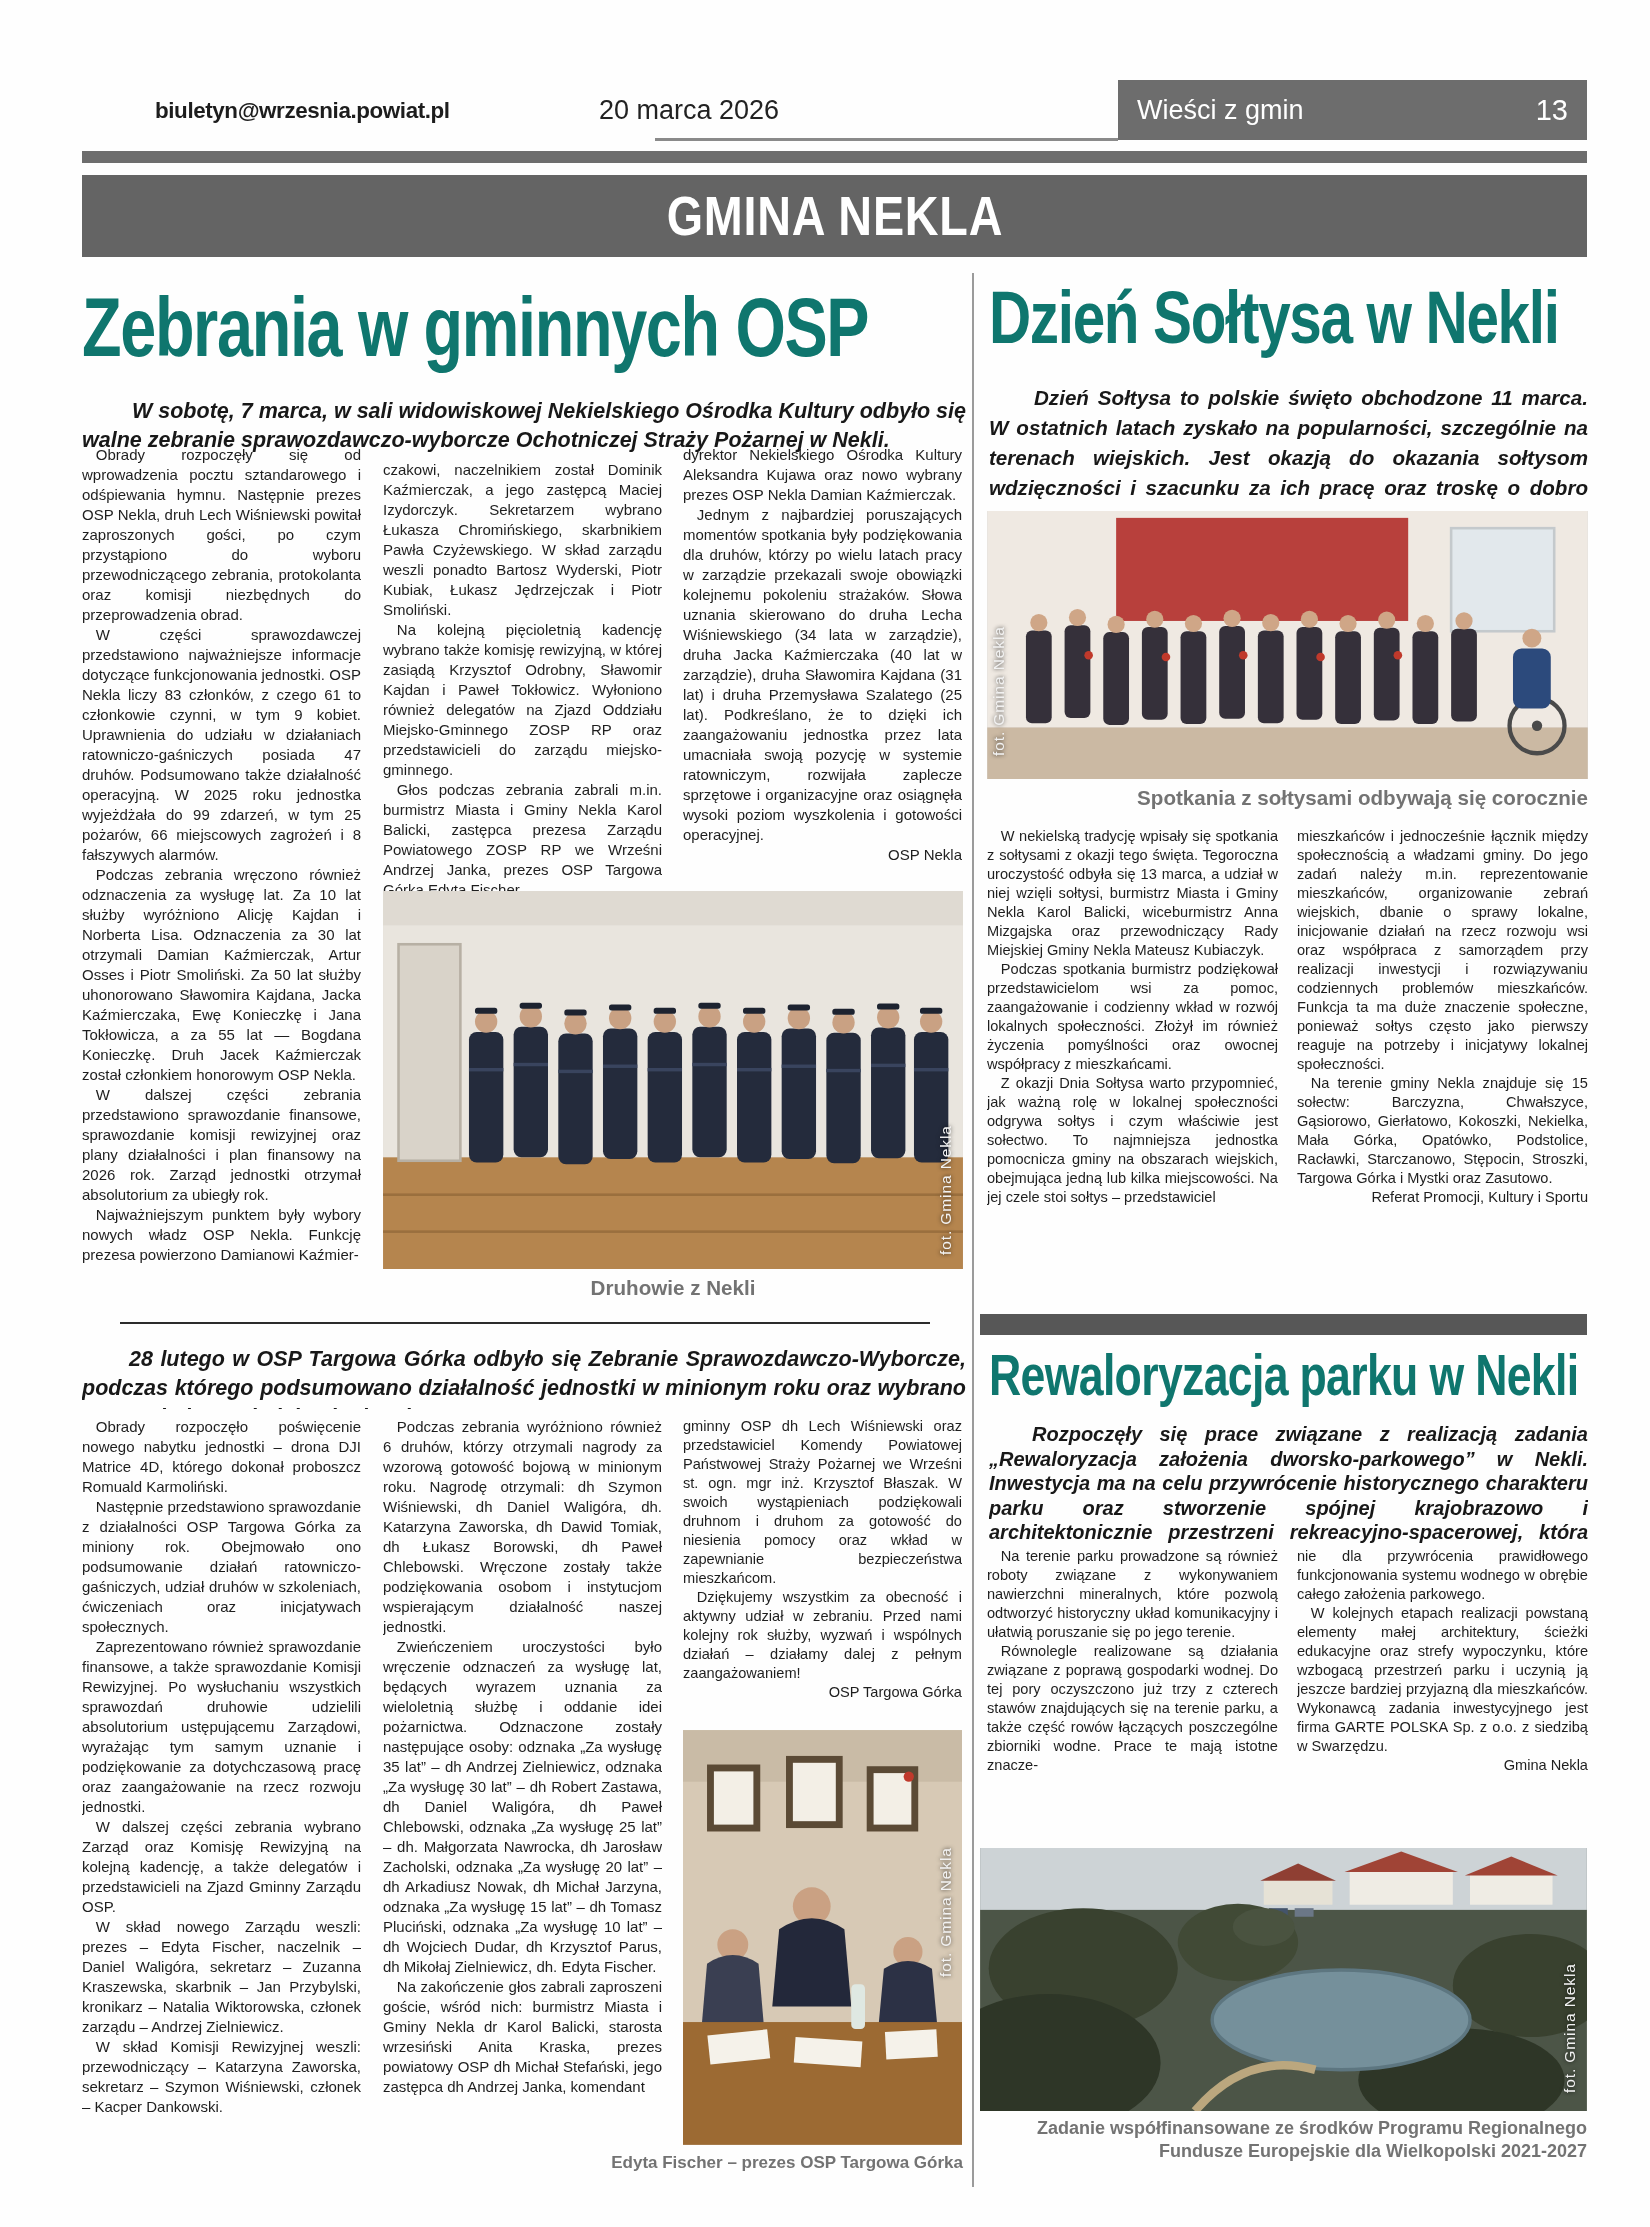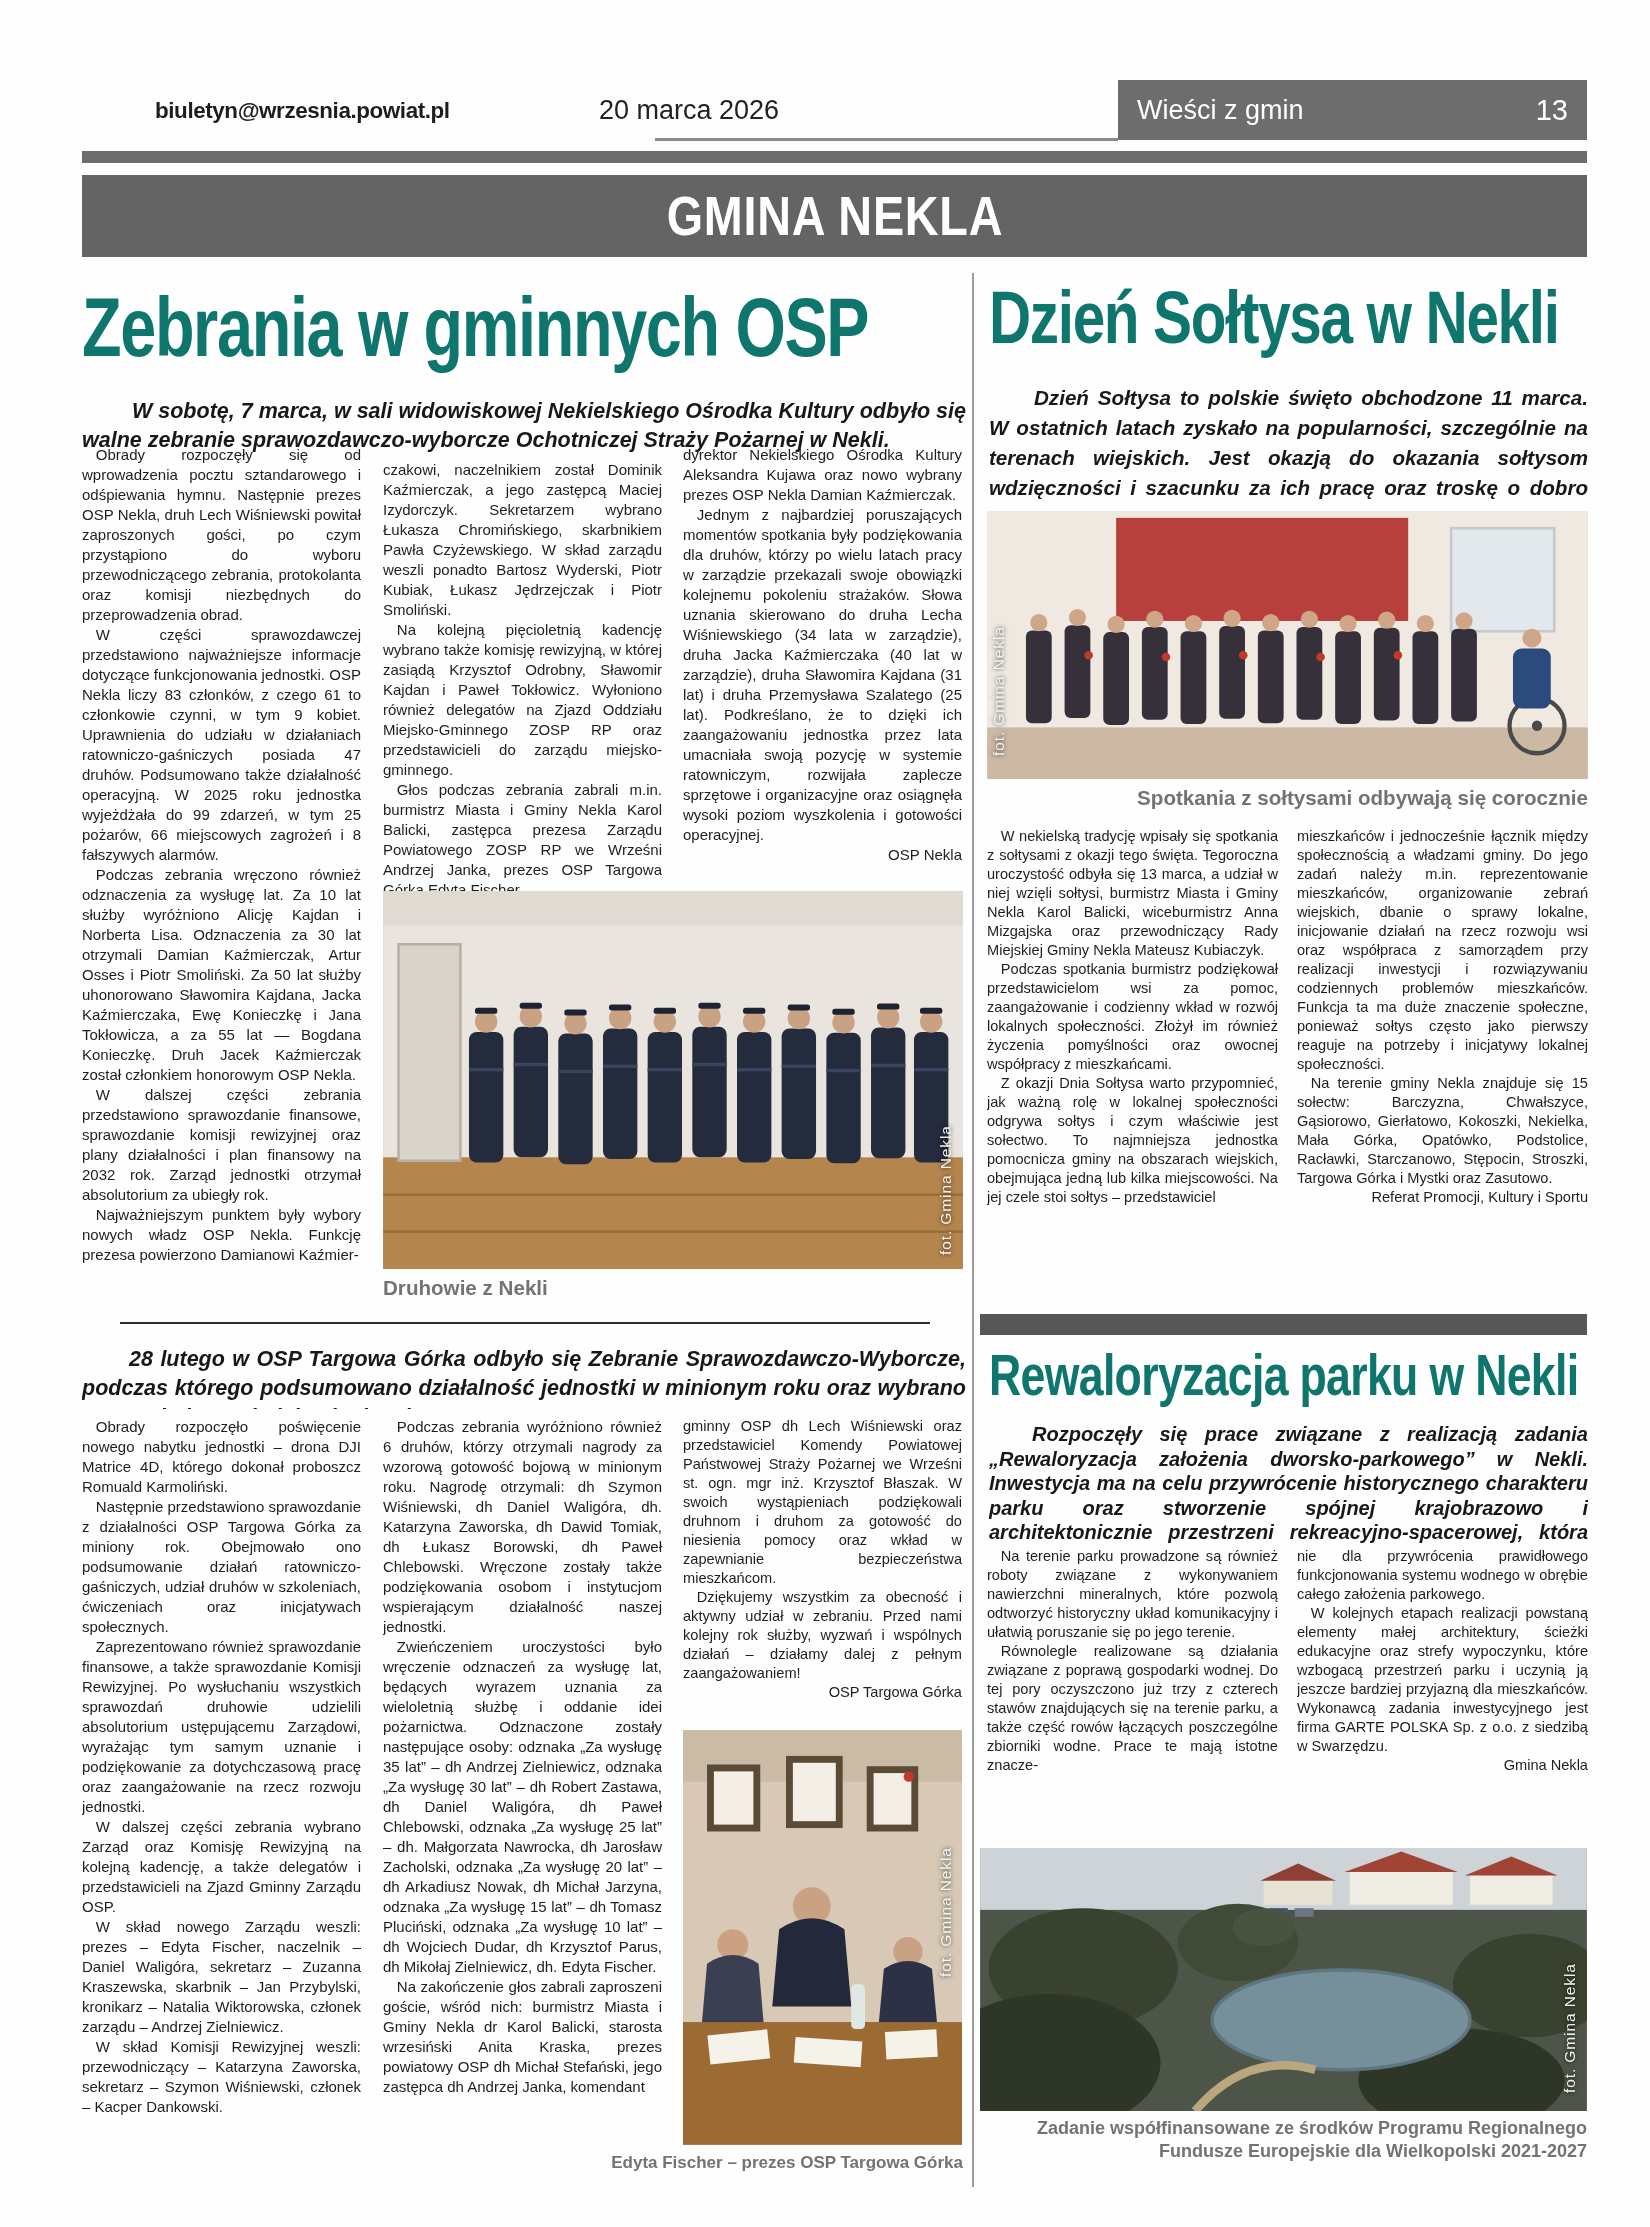--- a/index.html
+++ b/index.html
@@ -62,21 +62,21 @@
 
   
   .photo{position:absolute;overflow:hidden;background:#ddd;}
   .photo svg{display:block;}
   .photo1{left:383px; top:891px;width:580px;height:378px;}
   .photo2{left:987px;top:511px; width:601px;height:268px;}
   .photo3{left:683px; top:1730px;width:279px;height:415px;}
   .photo4{left:980px;top:1848px;width:607px;height:263px;}
 
   .caption{font-weight:bold;color:#737373;}
-  .cap1{left:383px;top:1276px;width:580px;text-align:left;font-size:20.6px;}
+  .cap1{left:383px;top:1276px;width:580px;text-align:center;font-size:20.6px;}
   .cap2{left:987px;top:786px;width:601px;text-align:right;font-size:20.6px;}
   .cap3{left:550px;top:2153px;width:413px;text-align:right;font-size:17px;white-space:nowrap;}
   .cap4{left:980px;top:2117px;width:607px;text-align:right;font-size:18px;line-height:23px;}
 
   .credit{position:absolute;writing-mode:vertical-rl;transform:rotate(180deg);
           font-size:15.5px;color:#f2f2f2;letter-spacing:0.9px;text-shadow:0 0 4.3px rgba(0,0,0,.75);}
   .cr1{left:937px;top:1023px;height:232px;}
   .cr2{left:990px;top:524px;height:232px;}
   .cr3{left:937px;top:1745px;height:232px;}
   .cr4{left:1561px;top:1861px;height:232px;}
@@ -100,21 +100,21 @@
 
   <div class="abs vdiv"></div>
 
   <div class="abs hl hl1"><span>Zebrania w gminnych OSP</span></div>
   <div class="abs lead lead1">W sobotę, 7 marca, w sali widowiskowej Nekielskiego Ośrodka Kultury odbyło się walne zebranie sprawozdawczo-wyborcze Ochotniczej Straży Pożarnej w Nekli.</div>
 
   <div class="col a1c1">
     <p class="ind">Obrady rozpoczęły się od wprowadzenia pocztu sztandarowego i odśpiewania hymnu. Następnie prezes OSP Nekla, druh Lech Wiśniewski powitał zaproszonych gości, po czym przystąpiono do wyboru przewodniczącego zebrania, protokolanta oraz komisji niezbędnych do przeprowadzenia obrad.</p>
     <p class="ind">W części sprawozdawczej przedstawiono najważniejsze informacje dotyczące funkcjonowania jednostki. OSP Nekla liczy 83 członków, z czego 61 to członkowie czynni, w tym 9 kobiet. Uprawnienia do udziału w działaniach ratowniczo-gaśniczych posiada 47 druhów. Podsumowano także działalność operacyjną. W 2025 roku jednostka wyjeżdżała do 99 zdarzeń, w tym 25 pożarów, 66 miejscowych zagrożeń i 8 fałszywych alarmów.</p>
     <p class="ind">Podczas zebrania wręczono również odznaczenia za wysługę lat. Za 10 lat służby wyróżniono Alicję Kajdan i Norberta Lisa. Odznaczenia za 30 lat otrzymali Damian Kaźmierczak, Artur Osses i Piotr Smoliński. Za 50 lat służby uhonorowano Sławomira Kajdana, Jacka Kaźmierczaka, Ewę Konieczkę i Jana Tokłowicza, a za 55 lat — Bogdana Konieczkę. Druh Jacek Kaźmierczak został członkiem honorowym OSP Nekla.</p>
-    <p class="ind">W dalszej części zebrania przedstawiono sprawozdanie finansowe, sprawozdanie komisji rewizyjnej oraz plany działalności i plan finansowy na 2032 rok. Zarząd jednostki otrzymał absolutorium za ubiegły rok.</p>
+    <p class="ind">W dalszej części zebrania przedstawiono sprawozdanie finansowe, sprawozdanie komisji rewizyjnej oraz plany działalności i plan finansowy na 2026 rok. Zarząd jednostki otrzymał absolutorium za ubiegły rok.</p>
     <p class="ind">Najważniejszym punktem były wybory nowych władz OSP Nekla. Funkcję prezesa powierzono Damianowi Kaźmier-</p>
   </div>
   <div class="col a1c2">
     <p>czakowi, naczelnikiem został Dominik Kaźmierczak, a jego zastępcą Maciej Izydorczyk. Sekretarzem wybrano Łukasza Chromińskiego, skarbnikiem Pawła Czyżewskiego. W skład zarządu weszli ponadto Bartosz Wyderski, Piotr Kubiak, Łukasz Jędrzejczak i Piotr Smoliński.</p>
     <p class="ind">Na kolejną pięcioletnią kadencję wybrano także komisję rewizyjną, w której zasiądą Krzysztof Odrobny, Sławomir Kajdan i Paweł Tokłowicz. Wyłoniono również delegatów na Zjazd Oddziału Miejsko-Gminnego ZOSP RP oraz przedstawicieli do zarządu miejsko-gminnego.</p>
     <p class="ind">Głos podczas zebrania zabrali m.in. burmistrz Miasta i Gminy Nekla Karol Balicki, zastępca prezesa Zarządu Powiatowego ZOSP RP we Wrześni Andrzej Janka, prezes OSP Targowa Górka Edyta Fischer,</p>
   </div>
   <div class="col a1c3">
     <p>dyrektor Nekielskiego Ośrodka Kultury Aleksandra Kujawa oraz nowo wybrany prezes OSP Nekla Damian Kaźmierczak.</p>
     <p class="ind">Jednym z najbardziej poruszających momentów spotkania były podziękowania dla druhów, którzy po wielu latach pracy w zarządzie przekazali swoje obowiązki kolejnemu pokoleniu strażaków. Słowa uznania skierowano do druha Lecha Wiśniewskiego (34 lata w zarządzie), druha Jacka Kaźmierczaka (40 lat w zarządzie), druha Sławomira Kajdana (31 lat) i druha Przemysława Szalatego (25 lat). Podkreślano, że to dzięki ich zaangażowaniu jednostka przez lata umacniała swoją pozycję w systemie ratowniczym, rozwijała zaplecze sprzętowe i organizacyjne oraz osiągnęła wysoki poziom wyszkolenia i gotowości operacyjnej.</p>

